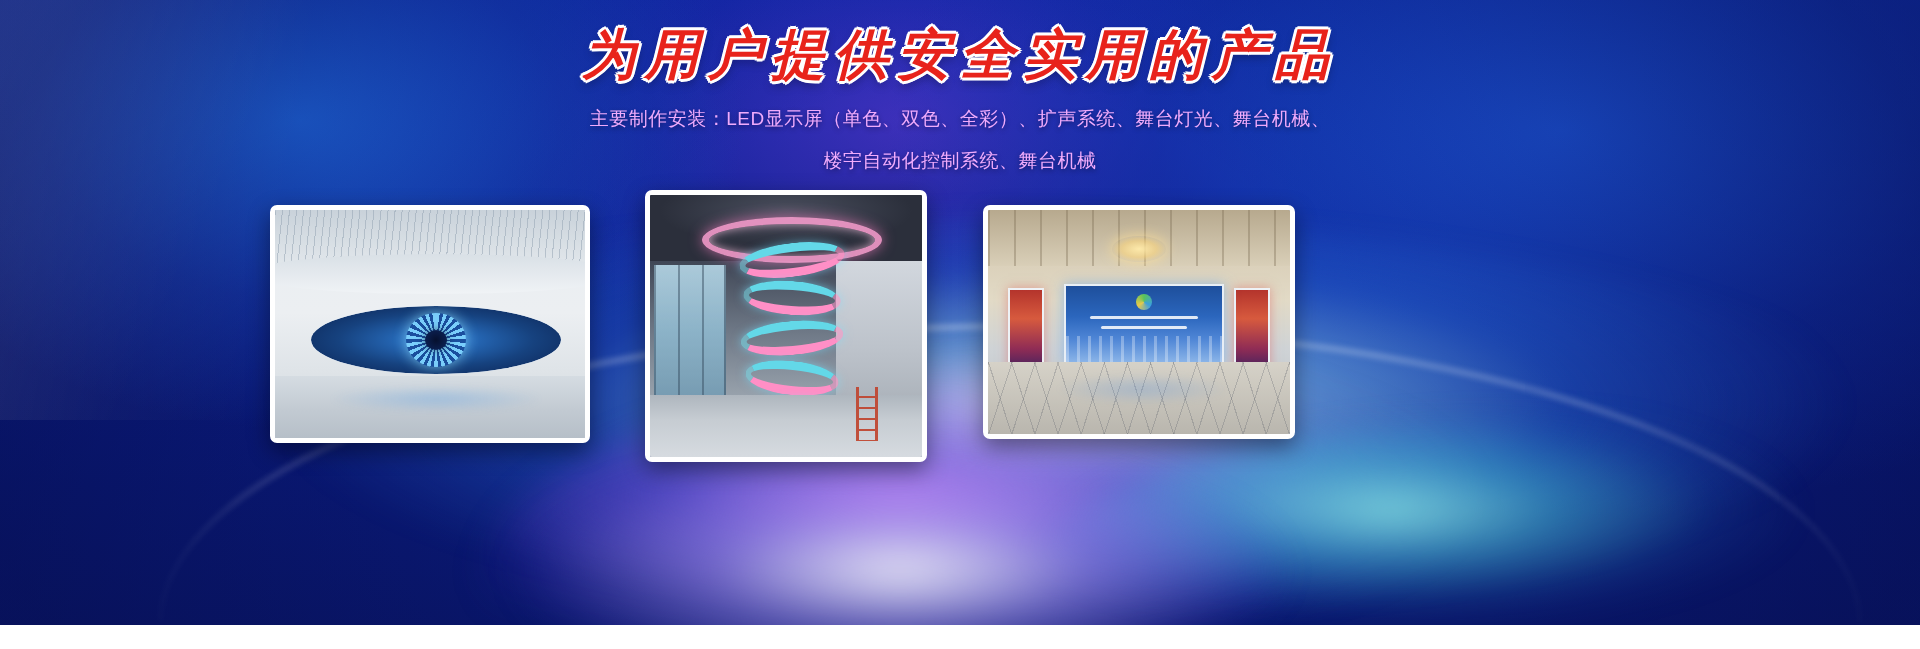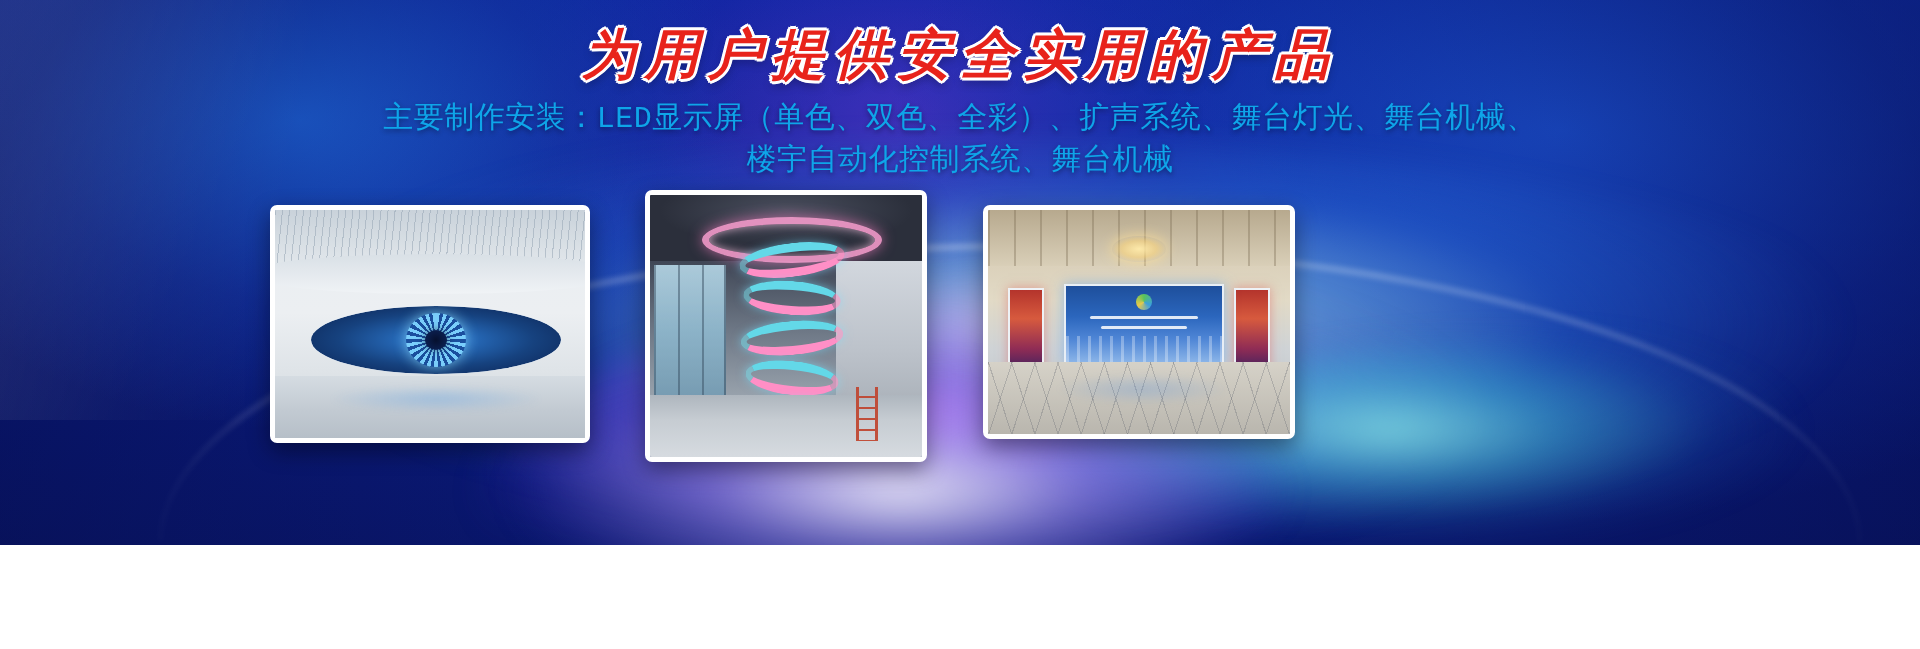--- a/index.html
+++ b/index.html
@@ -5,21 +5,21 @@
   * { box-sizing: border-box; margin: 0; padding: 0; }
   html, body {
     width: 1920px; height: 649px;
     overflow: hidden;
     font-family: "Liberation Sans", "DejaVu Sans", sans-serif;
   }
 
   
   .banner {
     position: relative;
-    width: 1920px; height: 545px;
+    width: 1920px; height: 625px;
     background: #0a1c8c;
     overflow: hidden;
   }
 
   
   .bg-base {
     position: absolute; inset: 0;
     background:
       radial-gradient(ellipse 620px 430px at 300px 120px, #1f66e0 0%, rgba(26,70,190,0.55) 42%, rgba(12,30,140,0) 72%),
       radial-gradient(ellipse 900px 520px at 1560px 130px, #1b4fd0 0%, rgba(20,55,175,0.5) 45%, rgba(10,26,135,0) 75%),
@@ -106,27 +106,26 @@
     line-height: 1.12;
     text-shadow:
       -2px -2px 0 #ffffff,  2px -2px 0 #ffffff,
       -2px  2px 0 #ffffff,  2px  2px 0 #ffffff,
       -3px  0   0 #ffffff,  3px  0   0 #ffffff,
        0   -3px 0 #ffffff,  0    3px 0 #ffffff,
        0 5px 10px rgba(0,0,0,0.35);
     white-space: nowrap;
   }
   .subline {
-    font-size: 30px;
-    color: #0ea5e9;
+    font-size: 19px;
+    color: #f0abfc;
     line-height: 42px;
     letter-spacing: 0.5px;
     text-shadow: 0 2px 5px rgba(0,0,20,0.45);
     white-space: nowrap;
-    font-family: Liberation Mono, monospace;
   }
   .subline.first { margin-top: 14px; }
 
   
   .photos {
     position: absolute;
     left: 0; top: 0; width: 1920px; height: 649px;
     z-index: 5;
   }
   .photo {

